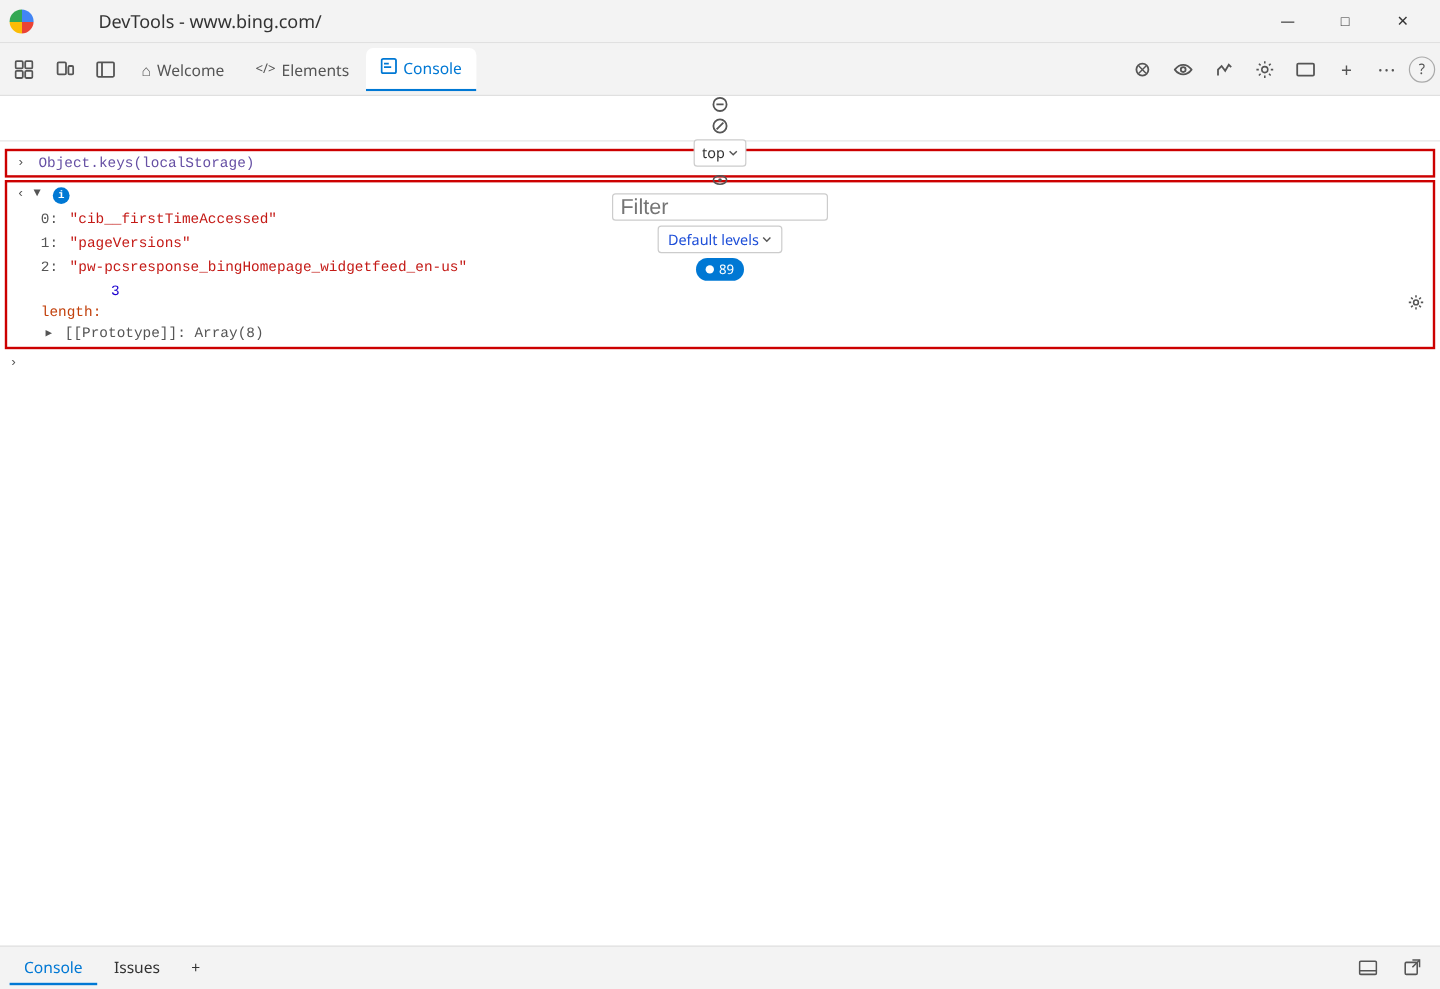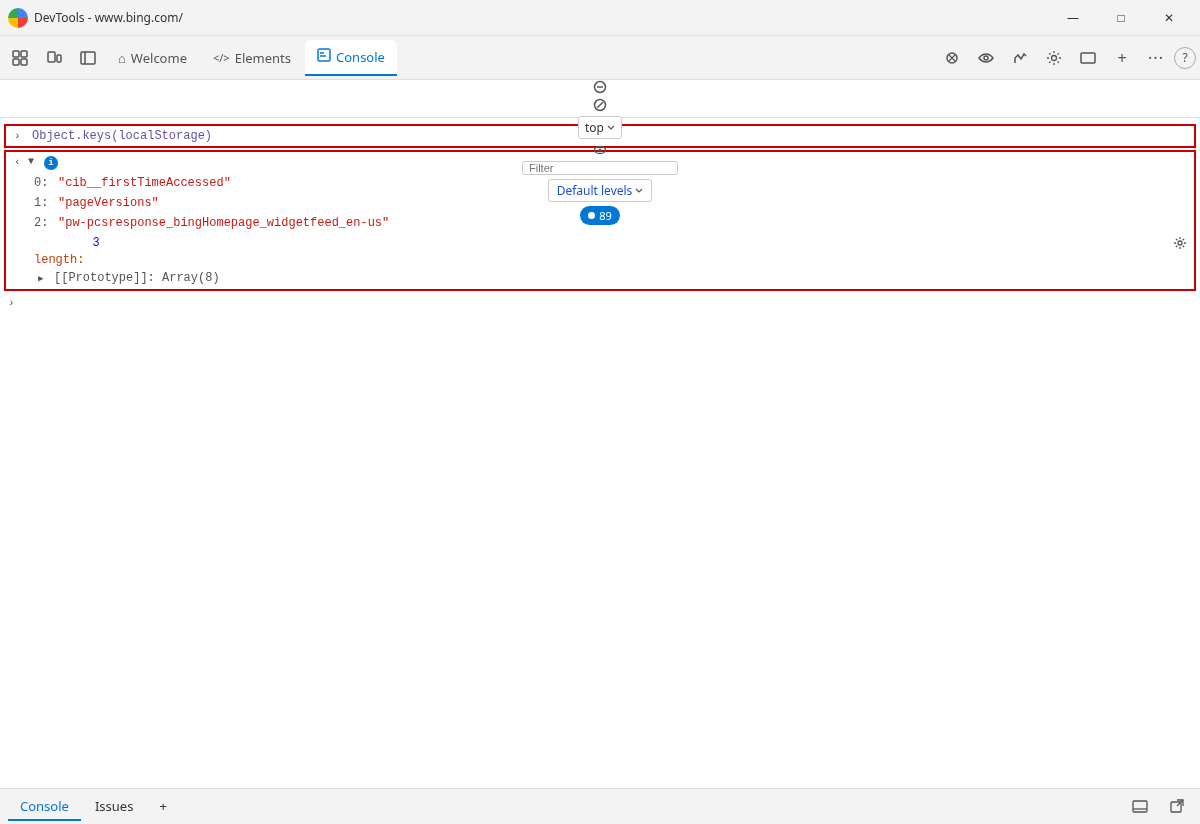--- a/index.html
+++ b/index.html
@@ -27,22 +27,23 @@
       align-items: center;
       gap: 6px;
     }
     .titlebar-logo {
       width: 20px;
       height: 20px;
       border-radius: 50%;
       background: conic-gradient(#4285f4 0deg 90deg, #ea4335 90deg 180deg, #fbbc05 180deg 270deg, #34a853 270deg 360deg);
     }
     .titlebar-title {
-      font-size: 12px;
+      font-size: 15px;
       color: #333;
+      margin-left: 48px;
     }
     .titlebar-controls {
       display: flex;
       gap: 2px;
     }
     .titlebar-btn {
       width: 46px;
       height: 32px;
       display: flex;
       align-items: center;
@@ -135,21 +136,21 @@
       font-size: 12px;
       color: #333;
     }
     .filter-input {
       flex: 1;
       max-width: 180px;
       height: 24px;
       border: 1px solid #ccc;
       border-radius: 3px;
       padding: 0 6px;
-      font-size: 11px;
+      font-size: 18px;
       color: #999;
       outline: none;
     }
     .levels-selector {
       display: flex;
       align-items: center;
       gap: 3px;
       padding: 2px 8px;
       border: 1px solid #ccc;
       border-radius: 3px;

